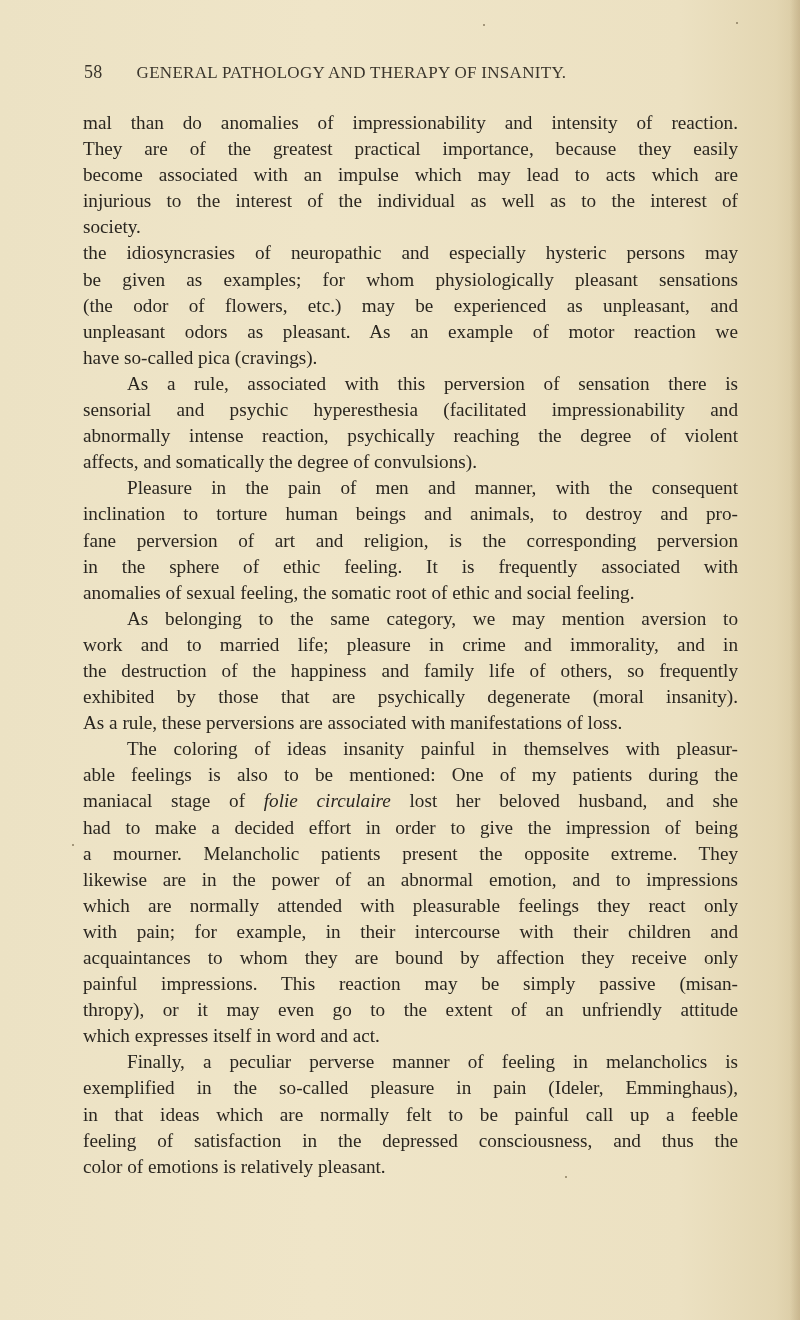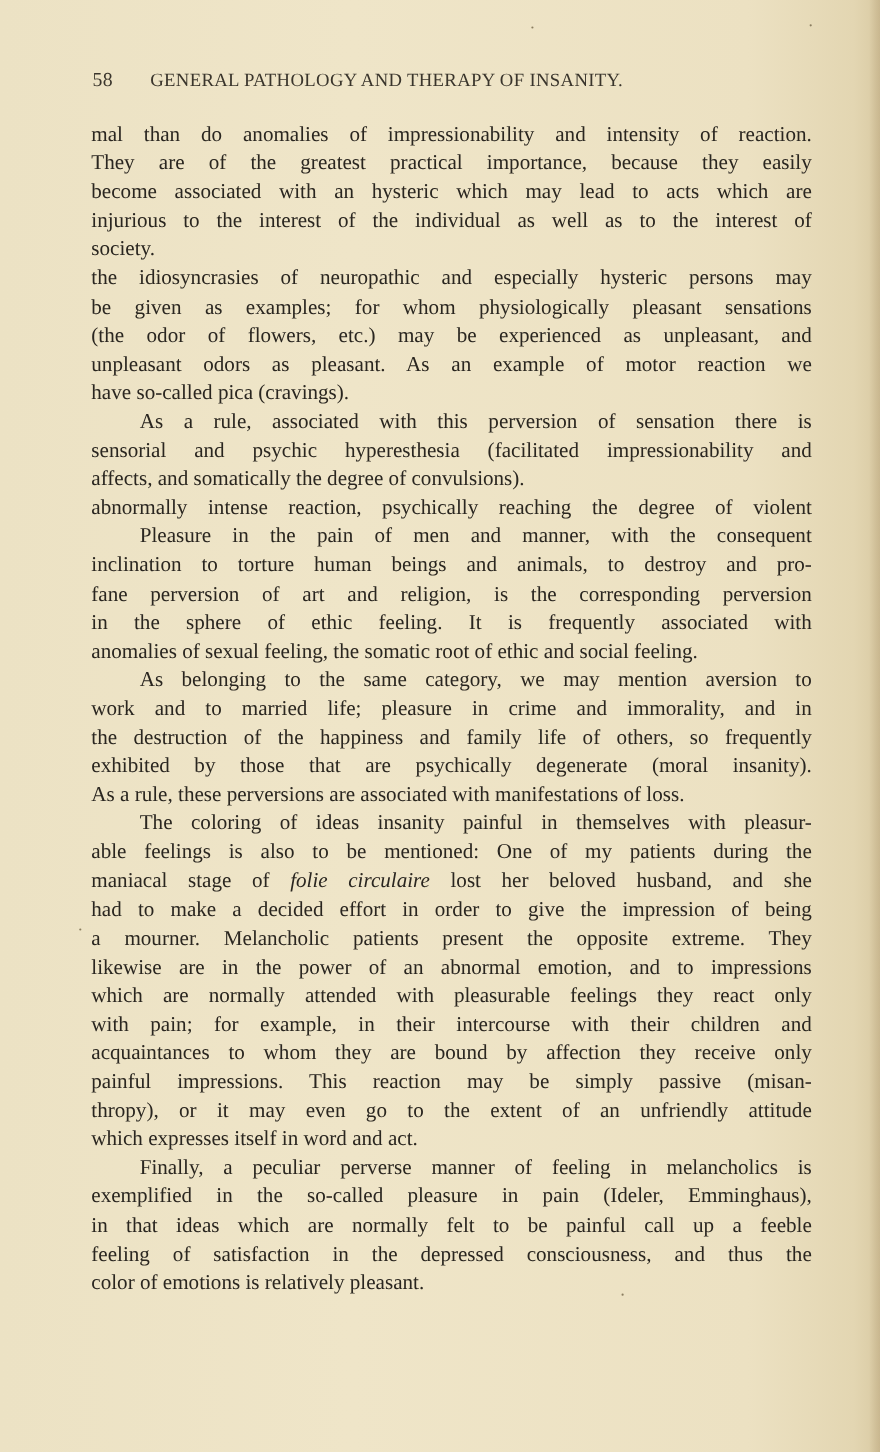--- a/index.html
+++ b/index.html
@@ -39,32 +39,32 @@
 
 <div class="page">
   <div class="header">
     <span class="pnum">58</span>
     <span>GENERAL PATHOLOGY AND THERAPY OF INSANITY.</span>
   </div>
 
   <div class="text" id="body-text">
       <span class="line ">mal than do anomalies of impressionability and intensity of reaction.</span>
       <span class="line ">They are of the greatest practical importance, because they easily</span>
-      <span class="line ">become associated with an hysteric which may lead to acts which are</span>
+      <span class="line ">become associated with an impulse which may lead to acts which are</span>
       <span class="line ">injurious to the interest of the individual as well as to the interest of</span>
       <span class="line last">society.</span>
       <span class="line ">the idiosyncrasies of neuropathic and especially hysteric persons may</span>
       <span class="line ">be given as examples; for whom physiologically pleasant sensations</span>
       <span class="line ">(the odor of flowers, etc.) may be experienced as unpleasant, and</span>
       <span class="line ">unpleasant odors as pleasant. As an example of motor reaction we</span>
       <span class="line last">have so-called pica (cravings).</span>
       <span class="line indent">As a rule, associated with this perversion of sensation there is</span>
       <span class="line ">sensorial and psychic hyperesthesia (facilitated impressionability and</span>
+      <span class="line ">abnormally intense reaction, psychically reaching the degree of violent</span>
       <span class="line last">affects, and somatically the degree of convulsions).</span>
-      <span class="line ">abnormally intense reaction, psychically reaching the degree of violent</span>
       <span class="line indent">Pleasure in the pain of men and manner, with the consequent</span>
       <span class="line ">inclination to torture human beings and animals, to destroy and pro-</span>
       <span class="line ">fane perversion of art and religion, is the corresponding perversion</span>
       <span class="line ">in the sphere of ethic feeling. It is frequently associated with</span>
       <span class="line last">anomalies of sexual feeling, the somatic root of ethic and social feeling.</span>
       <span class="line indent">As belonging to the same category, we may mention aversion to</span>
       <span class="line ">work and to married life; pleasure in crime and immorality, and in</span>
       <span class="line ">the destruction of the happiness and family life of others, so frequently</span>
       <span class="line ">exhibited by those that are psychically degenerate (moral insanity).</span>
       <span class="line last">As a rule, these perversions are associated with manifestations of loss.</span>

